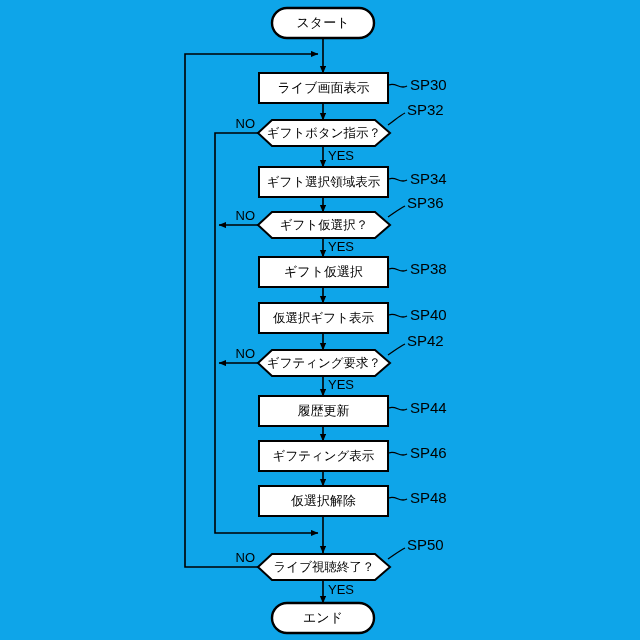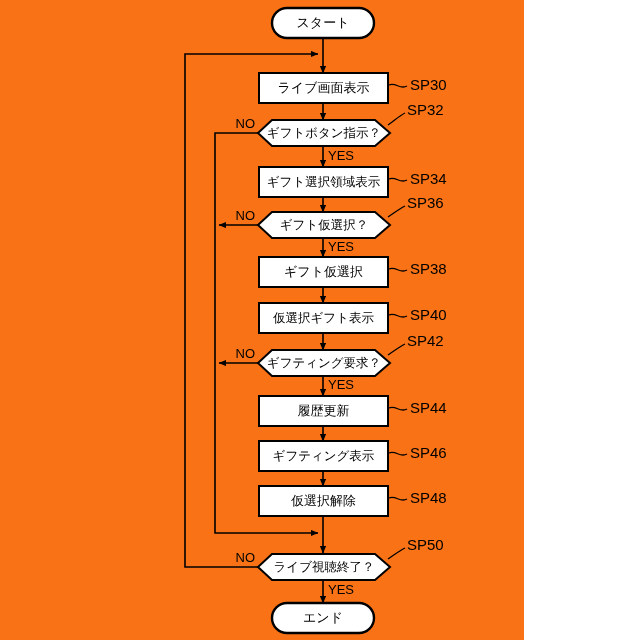--- a/index.html
+++ b/index.html
@@ -8,23 +8,23 @@
     background: #ffffff;
   }
   body {
     width: 640px;
     height: 640px;
     font-family: "Liberation Sans", "DejaVu Sans", sans-serif;
     overflow: hidden;
   }
   #flowchart-root {
     position: relative;
-    width: 524px;
+    width: 640px;
     height: 640px;
-    background: #f97316;
+    background: #0ea5e9;
   }
   #flow-svg {
     position: absolute;
     left: 0;
     top: 0;
     width: 640px;
     height: 640px;
   }
   .node-text {
     font-family: "Liberation Sans", "DejaVu Sans", sans-serif;

